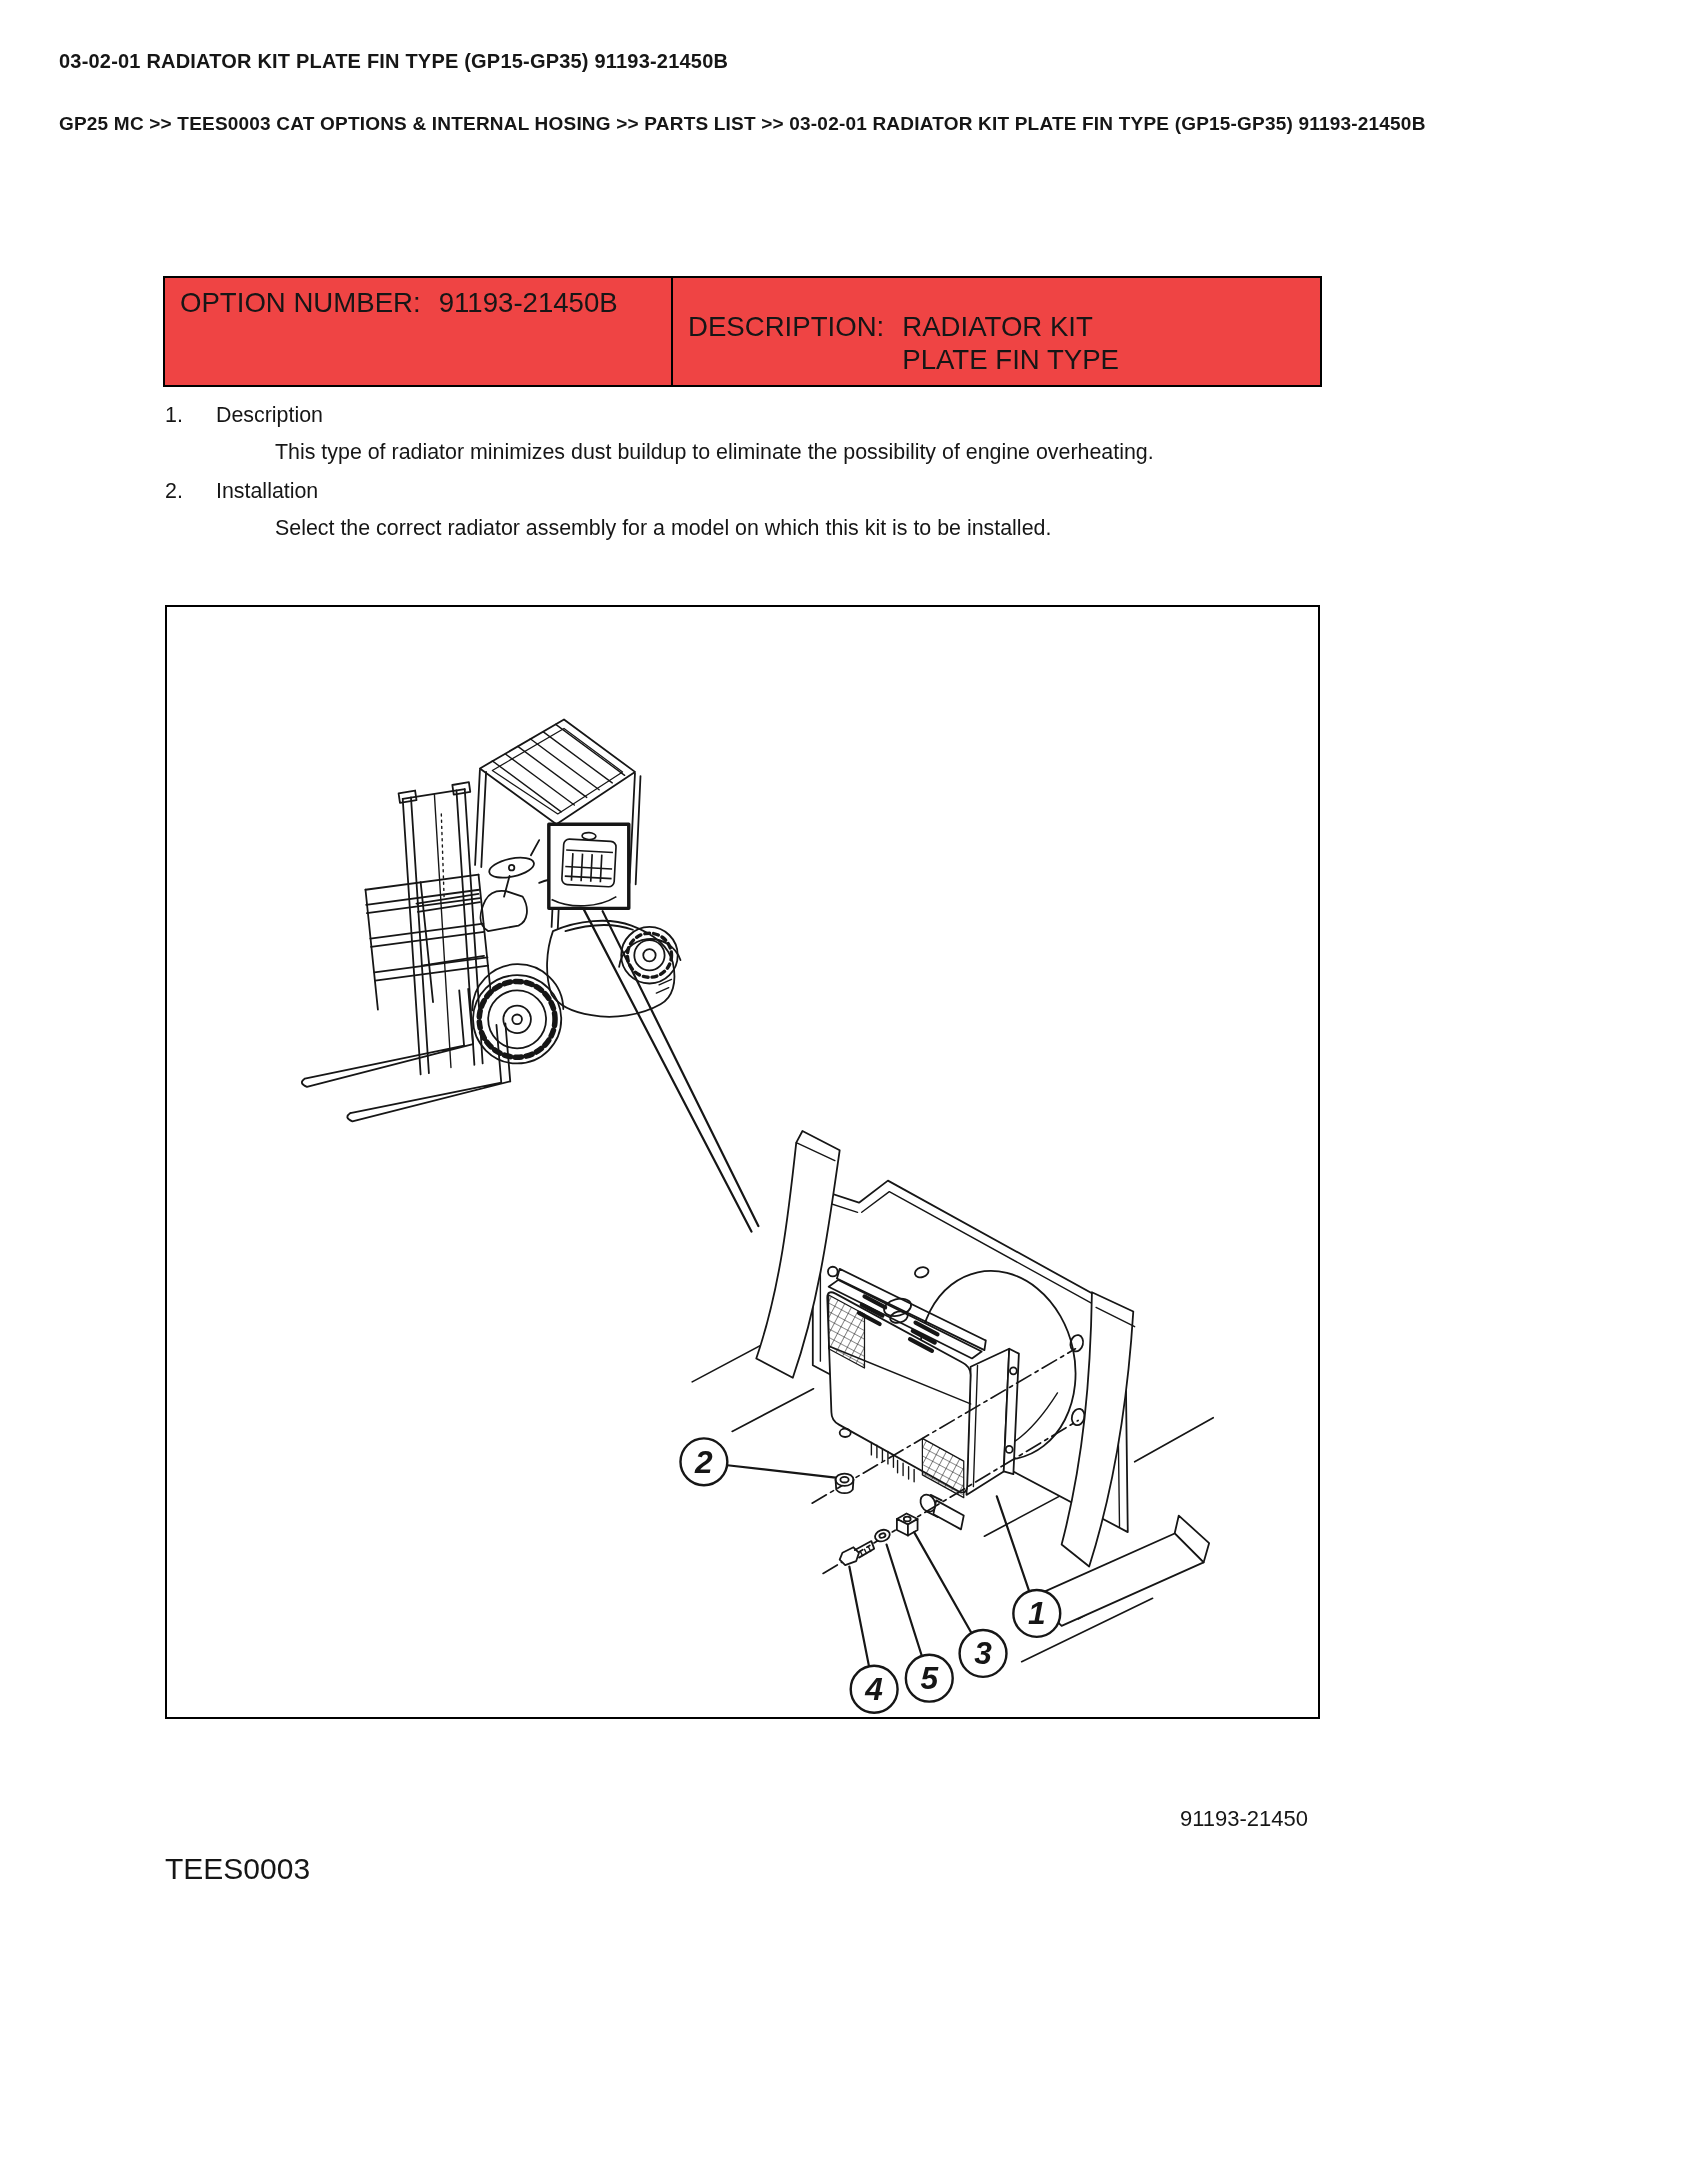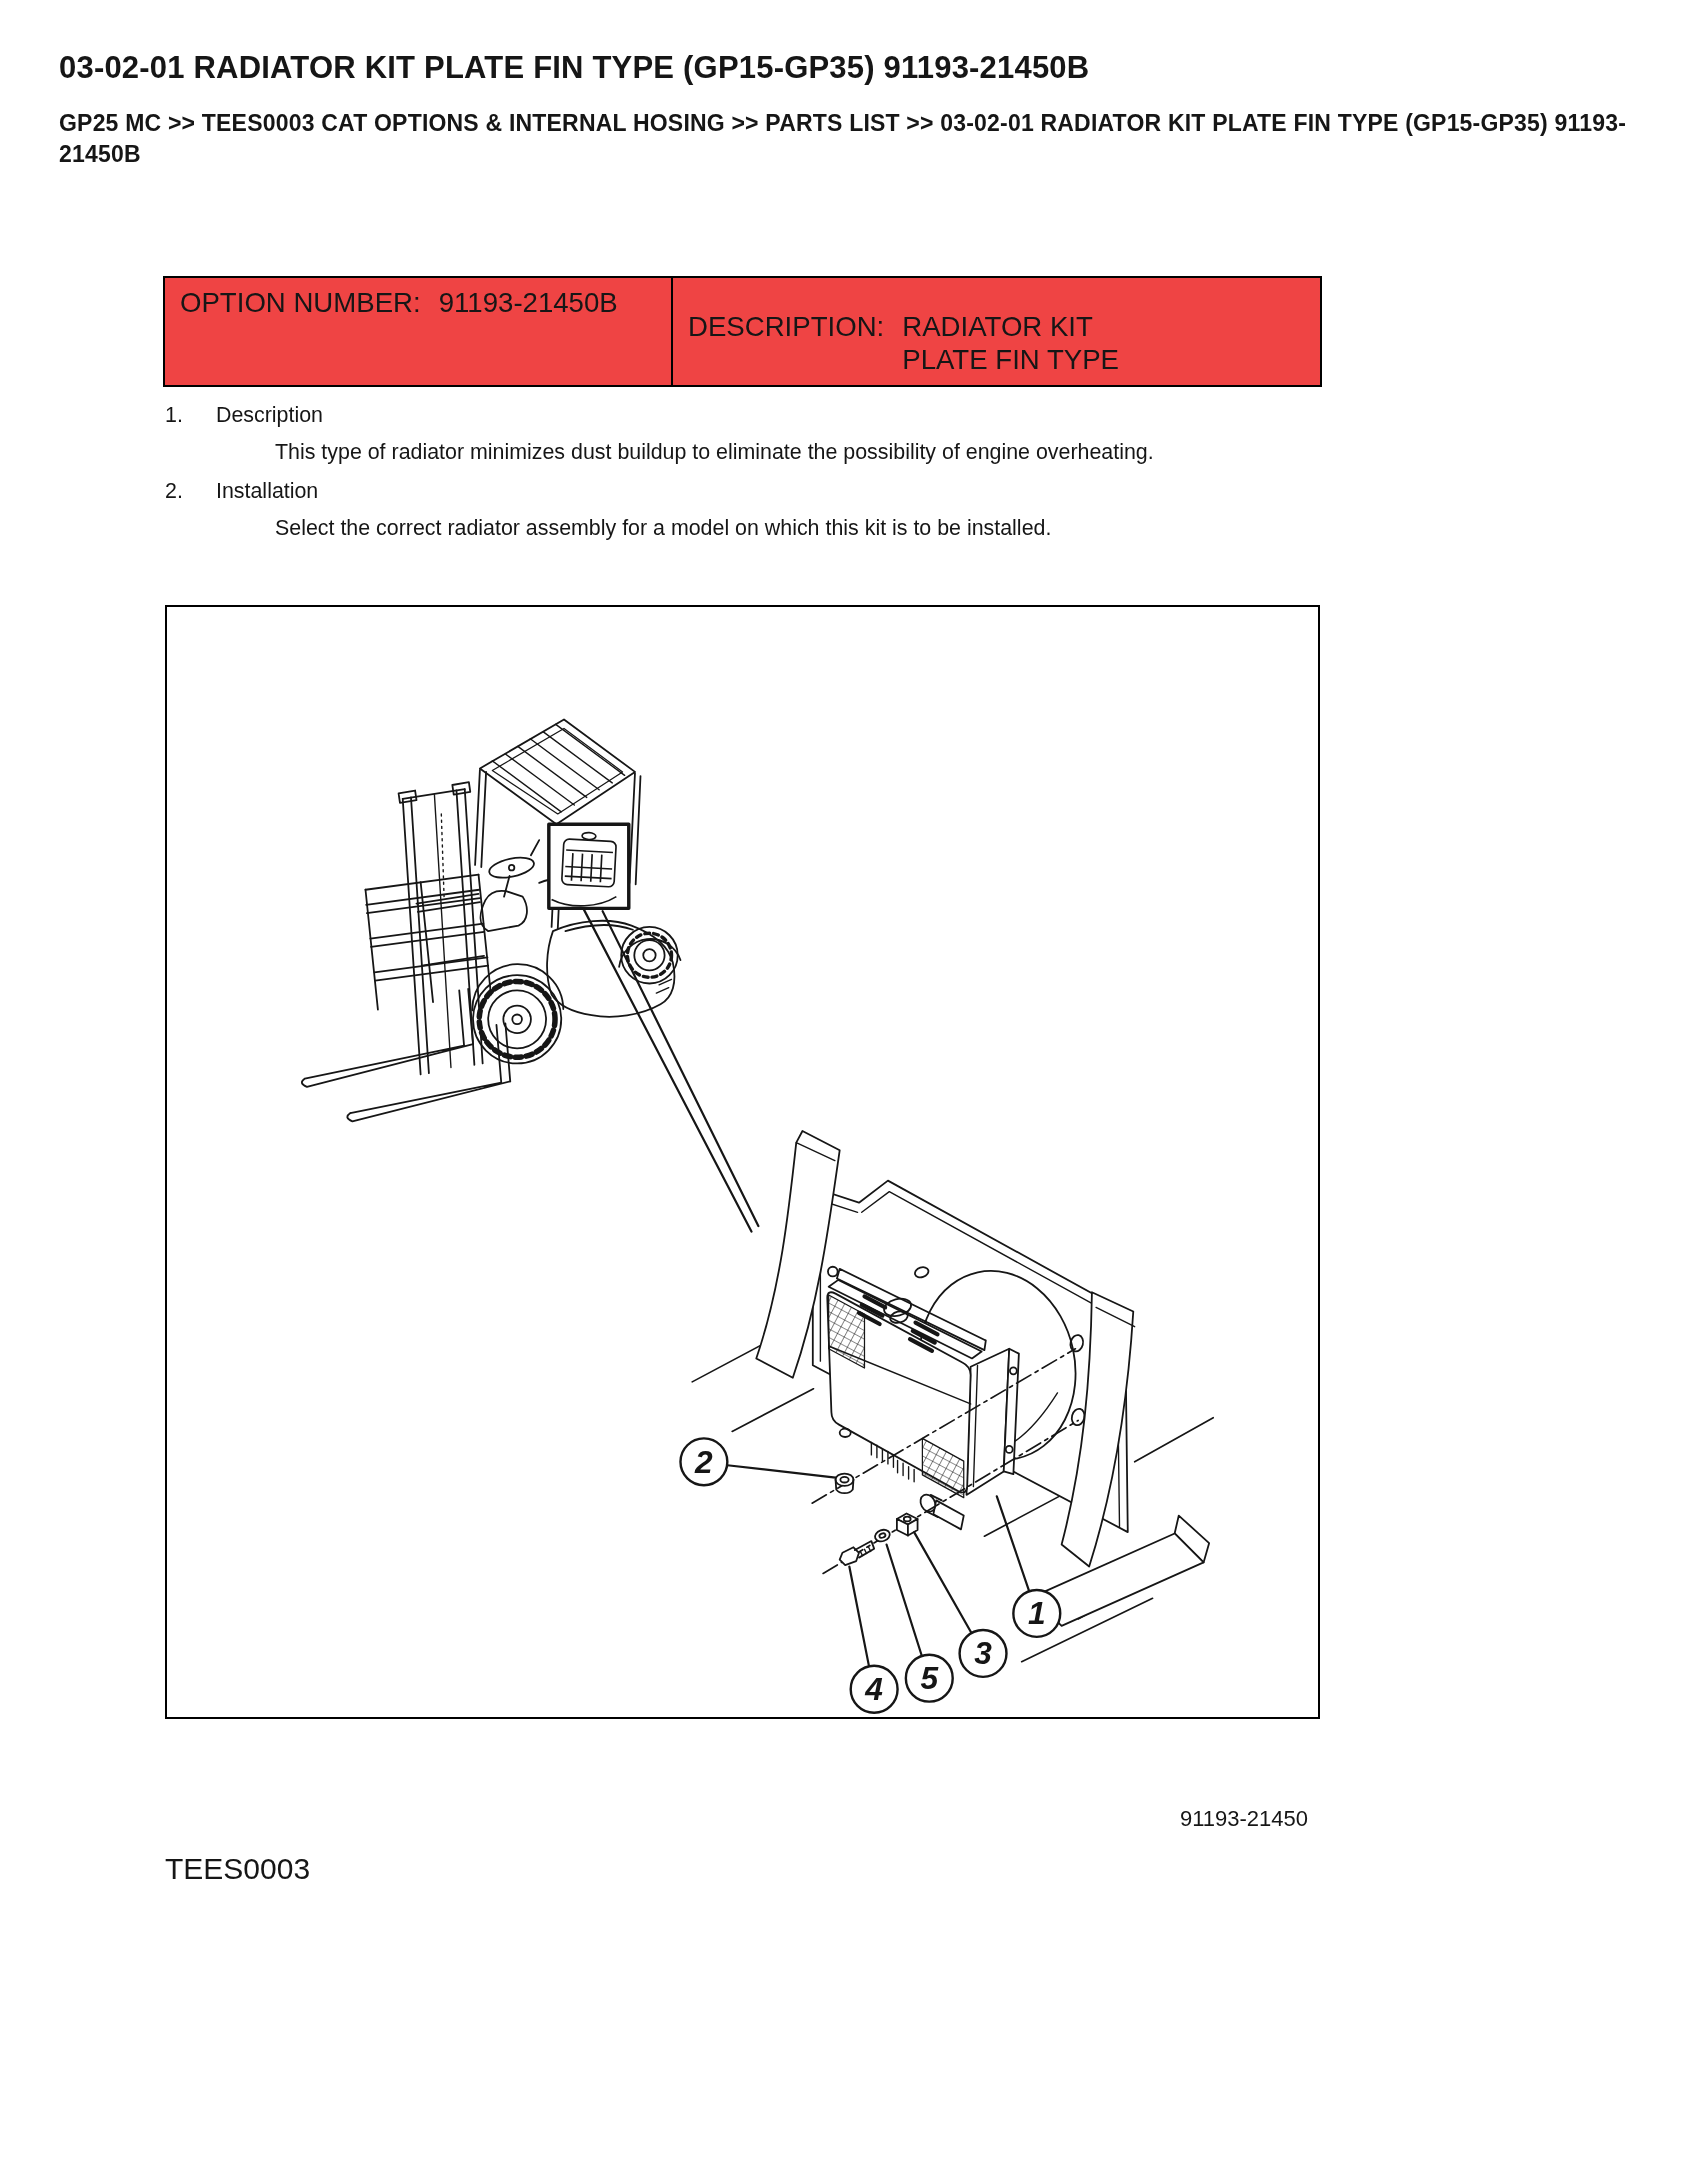--- a/index.html
+++ b/index.html
@@ -1,26 +1,26 @@
 <!DOCTYPE html>
 <html style="font-size:11px"><head>
 <meta charset="utf-8">
 <style>
   html,body{margin:0;padding:0;}
   body{
     width:1687px;height:2183px;position:relative;background:#ffffff;
     font-family:"Liberation Sans", sans-serif;color:#161616;
   }
   .doc-title{
-    position:absolute;left:59px;top:50px;font-size:31px;font-weight:bold;
+    position:absolute;left:59px;top:50px;font-size:20px;font-weight:bold;
     letter-spacing:0.2px;white-space:nowrap;
   }
   .breadcrumb{
     position:absolute;left:59px;top:108px;width:1592px;
-    font-size:23px;font-weight:bold;line-height:31px;letter-spacing:0.2px;
+    font-size:19px;font-weight:bold;line-height:31px;letter-spacing:0.2px;
   }
   .option-table{
     position:absolute;left:163px;top:276px;width:1159px;min-height:77px;
     border:2.8px solid #000;display:flex;box-sizing:border-box;background:#ef4444;
   }
   .option-cell{padding:8.3px 11px 8.3px 15px;font-size:27.6px;line-height:33px;box-sizing:border-box;}
   .option-cell.left{width:508px;border-right:2.8px solid #000;display:flex;gap:18px;}
   .option-cell.right{flex:1;display:flex;gap:18px;margin-top:24px;}
   .desc-lines{display:flex;flex-direction:column;}
   .sections{position:absolute;left:165px;top:402px;width:1351px;font-size:21.4px;line-height:27.6px;}

